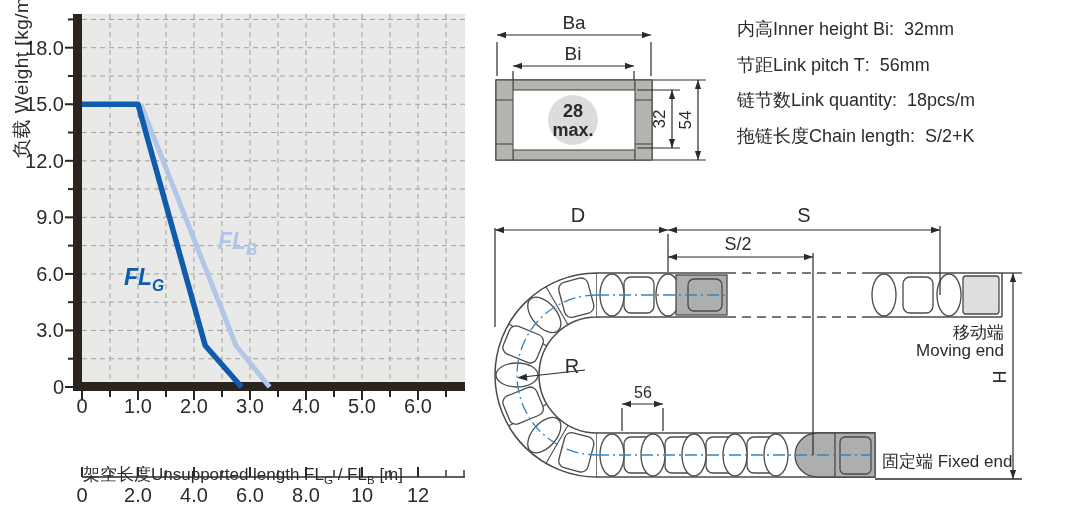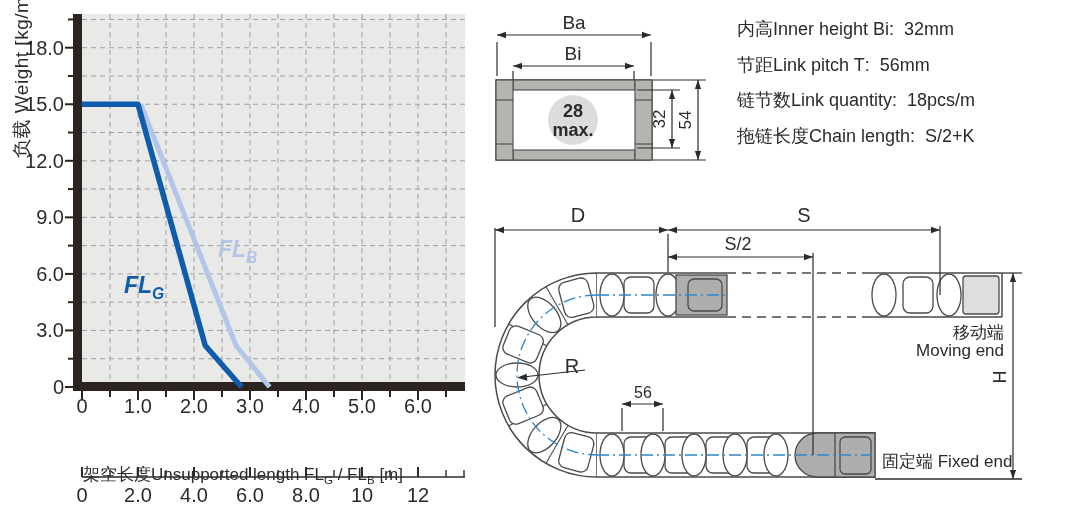--- a/index.html
+++ b/index.html
@@ -6,21 +6,21 @@
   body{font-family:"Liberation Sans",sans-serif;color:#2b2b2b;}
   #stage{position:relative;width:1066px;height:511px;background:#fff;overflow:hidden;}
   #chart-svg{position:absolute;left:0;top:0;}
   #right-svg{position:absolute;left:470px;top:0;}
   svg text{font-family:"Liberation Sans",sans-serif;fill:#2b2b2b;}
   #ylabel{position:absolute;left:9px;top:158px;transform-origin:0 0;transform:rotate(-90deg);
           font-size:19px;white-space:nowrap;letter-spacing:0.5px;}
   .cap{position:absolute;left:83px;top:423px;font-size:17px;line-height:23px;white-space:nowrap;margin-top:40px;}
   .cap span{white-space:pre;}
   sub{font-size:68%;}
-  .fl-label{position:absolute;font-weight:bold;font-style:italic;font-size:23px;white-space:nowrap;margin-top:8px;}
+  .fl-label{position:absolute;font-weight:bold;font-style:italic;font-size:23px;white-space:nowrap;}
   #flg-label{left:124px;top:264px;color:#0f5cac;}
   #flb-label{left:218px;top:228px;color:#b3c6e8;}
   .spec-list{position:absolute;left:737px;top:15px;font-size:18px;line-height:29px;white-space:nowrap;}
   .spec-value{white-space:pre;}
 </style>
 </head>
 <body>
 
 <div id="stage">
 

